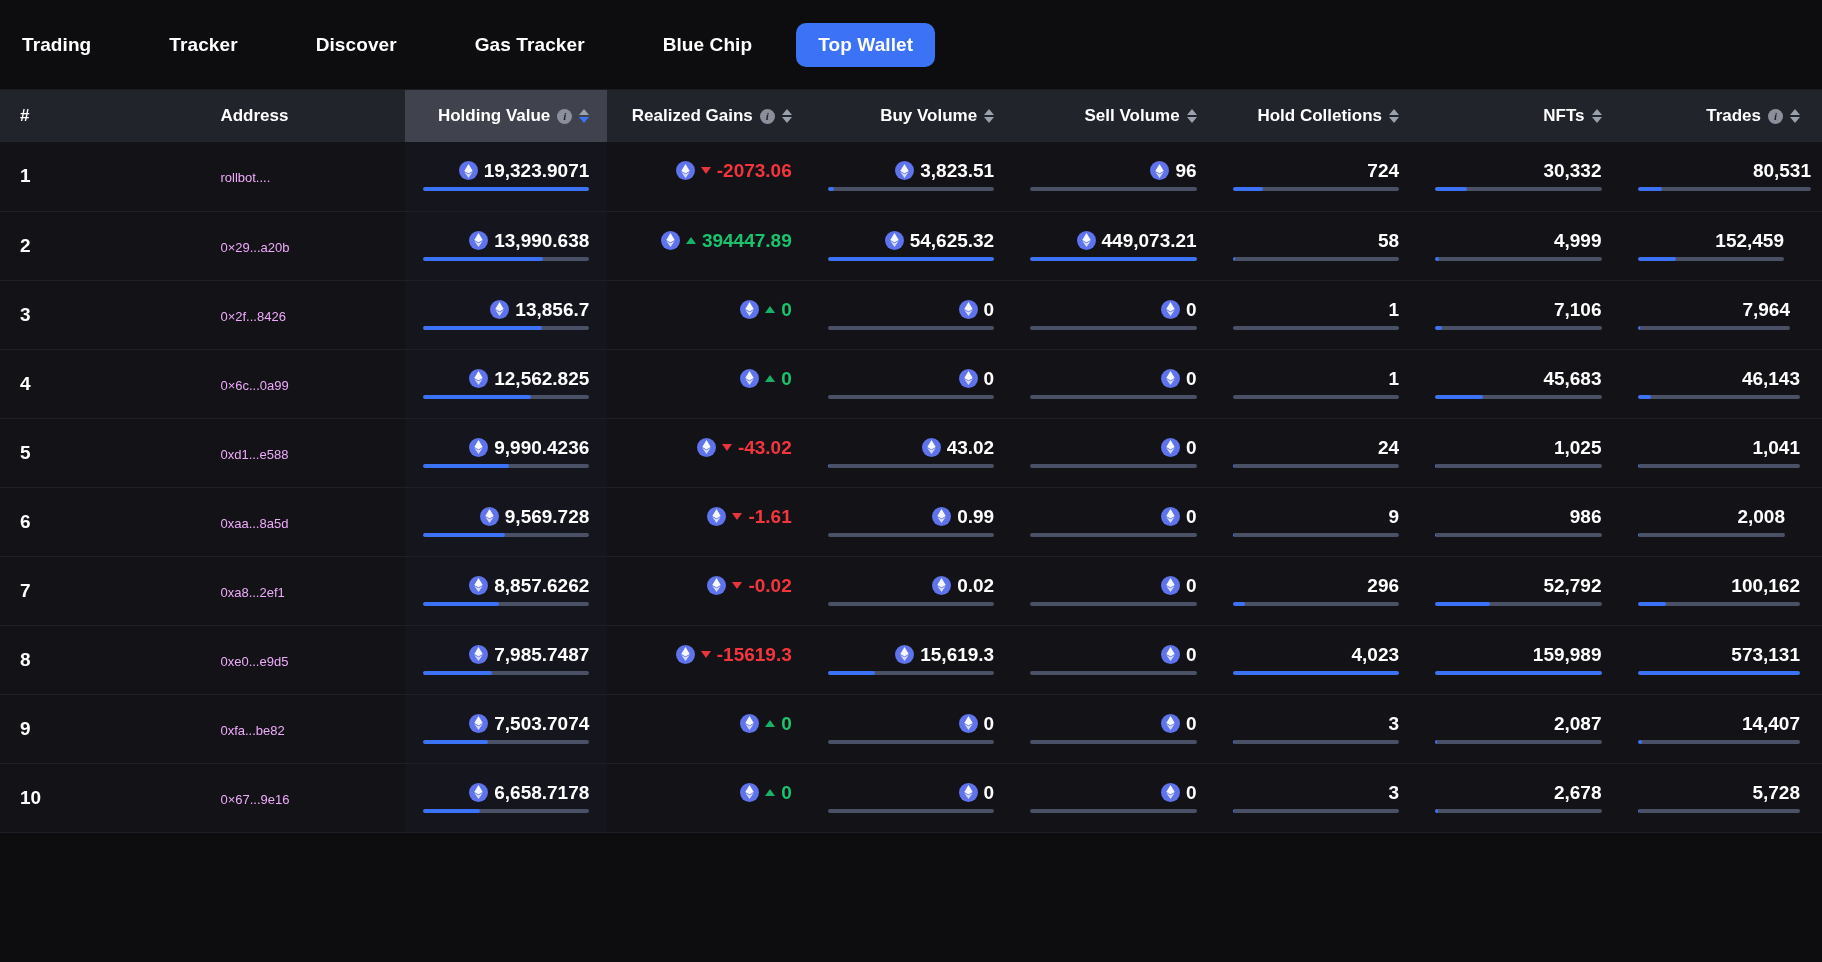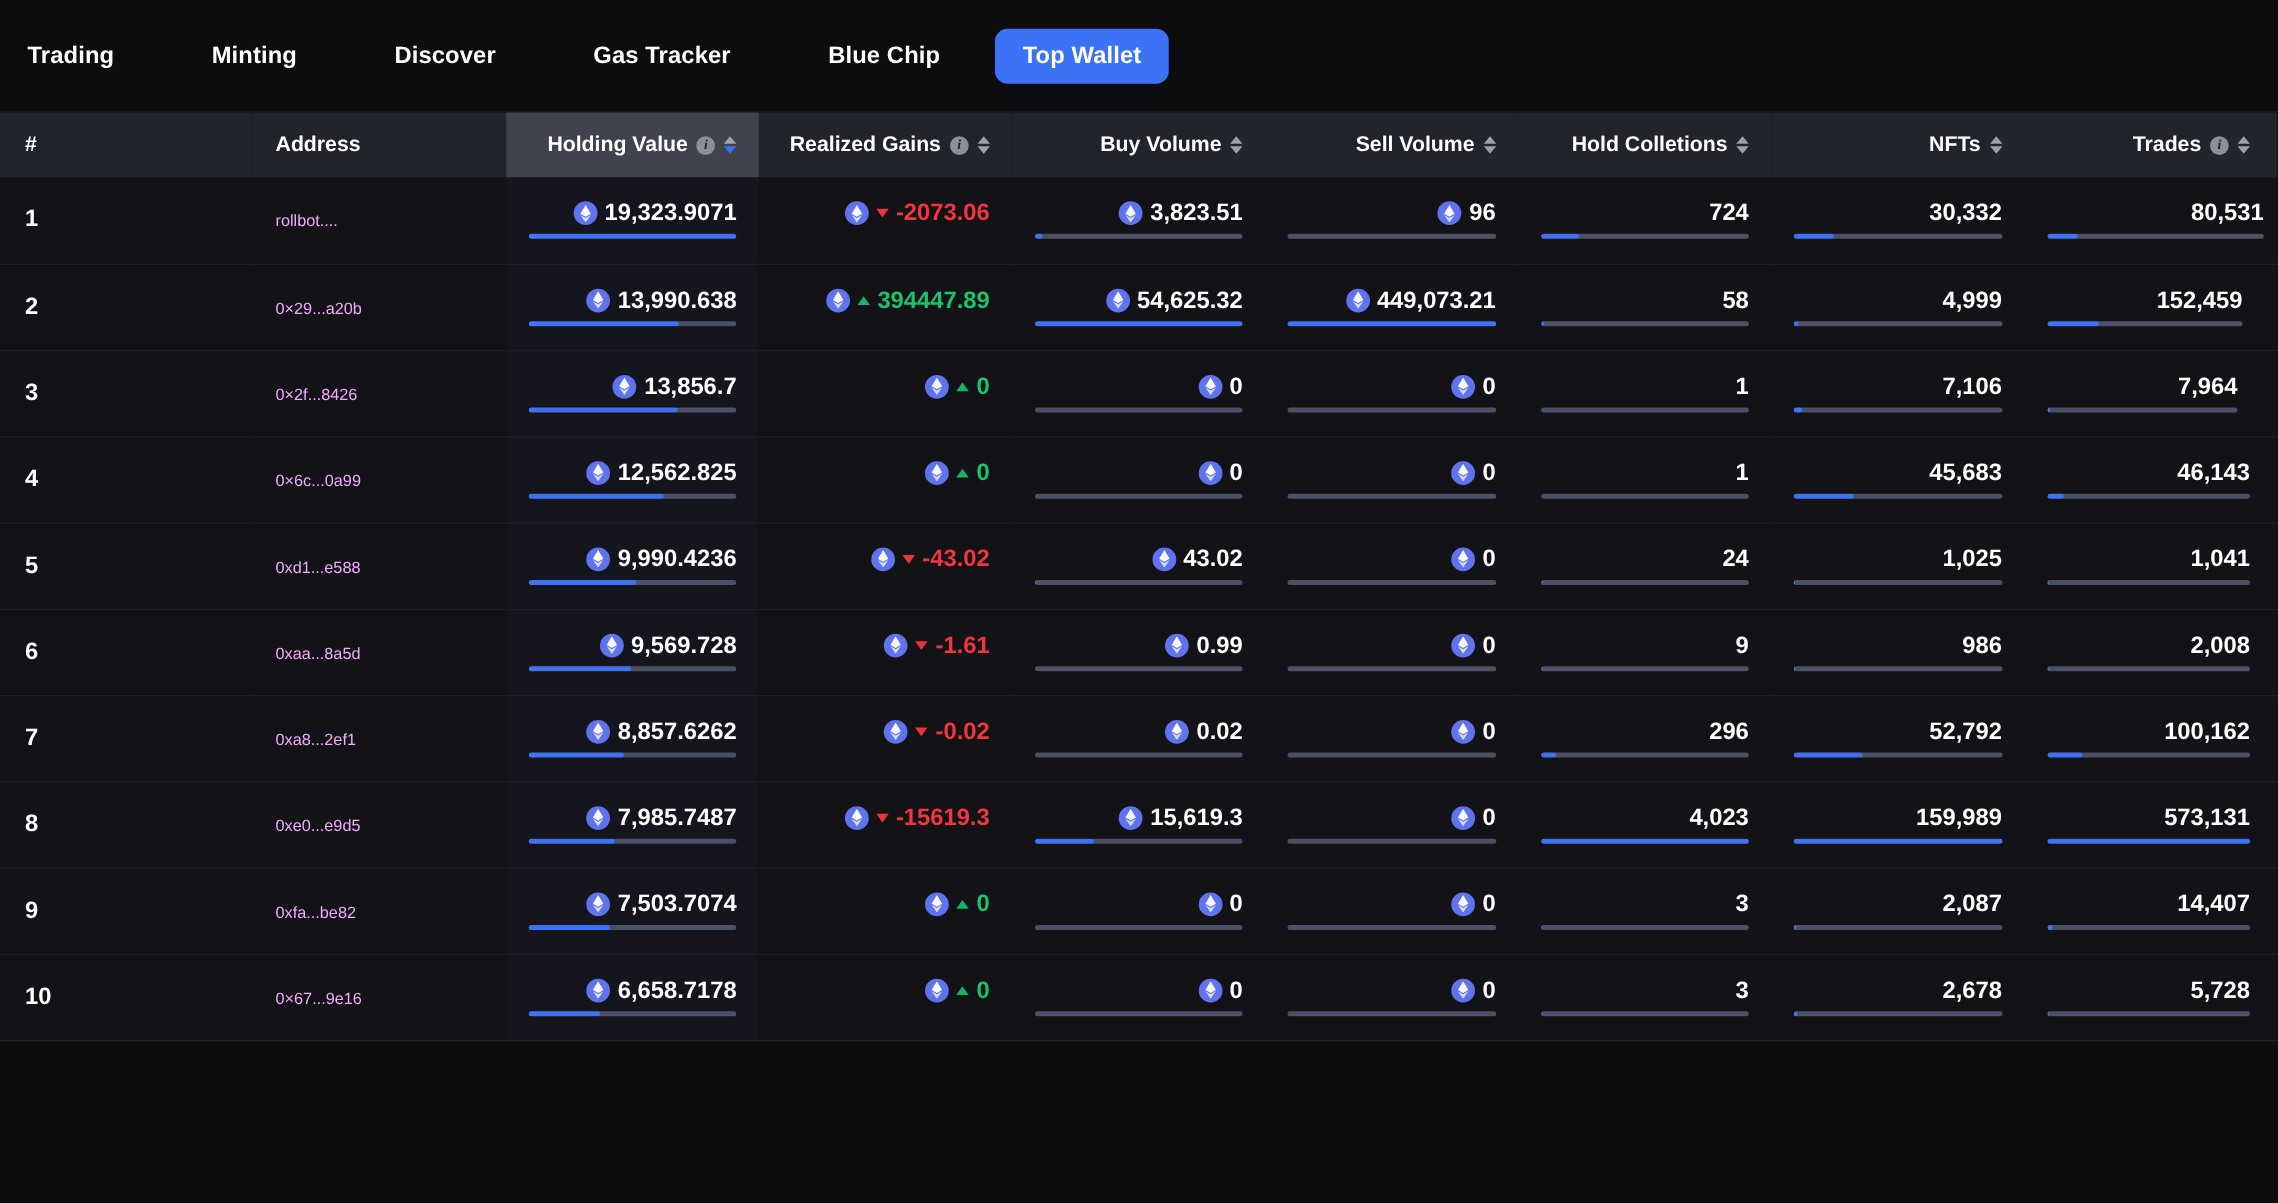--- a/index.html
+++ b/index.html
@@ -142,21 +142,21 @@
     border-radius: 3px;
   }
   .bar.hv { background: #4a5166; }
   .nobar { height: 4px; }
 </style>
 </head>
 <body>
 
 <div class="navbar" id="navbar" style="padding-left: 0px;">
     <div class="nav-item" style="margin-left: 0px;">Trading</div>
-    <div class="nav-item" style="margin-left: 34px;">Minting</div>
+    <div class="nav-item" style="margin-left: 34px;">Tracker</div>
     <div class="nav-item" style="margin-left: 34px;">Discover</div>
     <div class="nav-item" style="margin-left: 34px;">Gas Tracker</div>
     <div class="nav-item" style="margin-left: 34px;">Blue Chip</div>
     <div class="nav-item active" style="margin-left: 22px;">Top Wallet</div>
   </div>
 
 <div class="table-wrap">
   <table>
     <thead>
       <tr id="thead-row">
@@ -415,21 +415,21 @@
           <td class="">
             <div class="cell">
               <div class="cell-val">
                 <span>4,999</span>
               </div>
               <div class="bar">
                 <span style="width: 2.25328%;"></span>
               </div>
             </div>
           </td>
-          <td class="" style="padding-right: 28px;">
+          <td class="" style="padding-right: 38px;">
             <div class="cell">
               <div class="cell-val">
                 <span>152,459</span>
               </div>
               <div class="bar">
                 <span style="width: 26.6011%;"></span>
               </div>
             </div>
           </td>
         </tr>
@@ -803,21 +803,21 @@
           <td class="">
             <div class="cell">
               <div class="cell-val">
                 <span>986</span>
               </div>
               <div class="bar">
                 <span style="width: 0.616292%;"></span>
               </div>
             </div>
           </td>
-          <td class="" style="padding-right: 22px;">
+          <td class="" style="padding-right: 37px;">
             <div class="cell">
               <div class="cell-val">
                 <span>2,008</span>
               </div>
               <div class="bar">
                 <span style="width: 0.350356%;"></span>
               </div>
             </div>
           </td>
         </tr>

